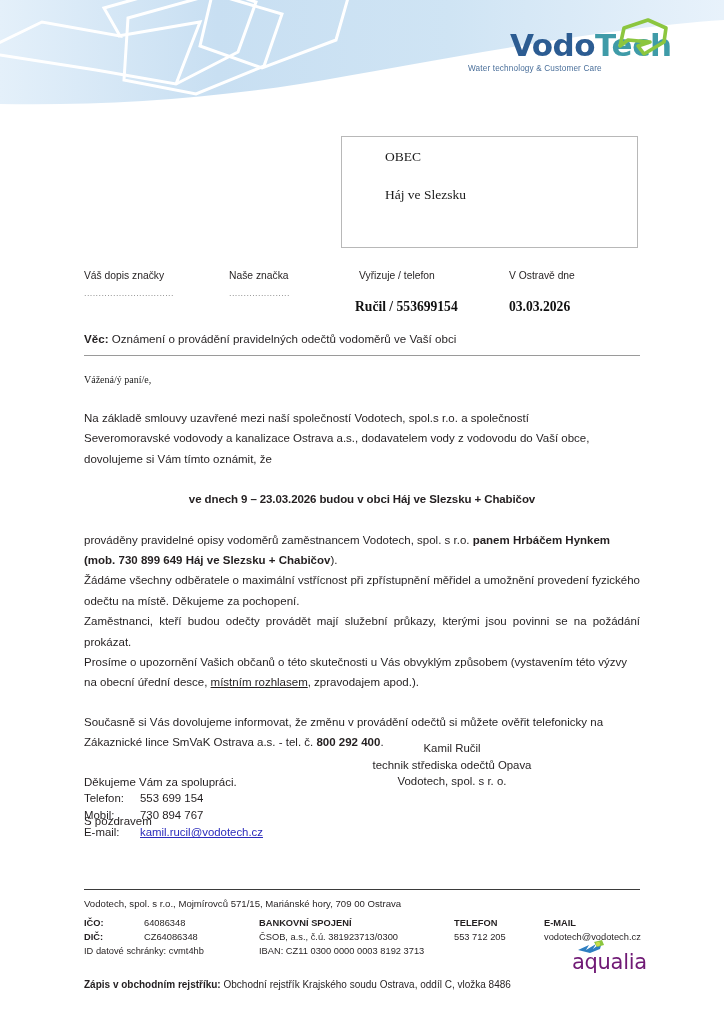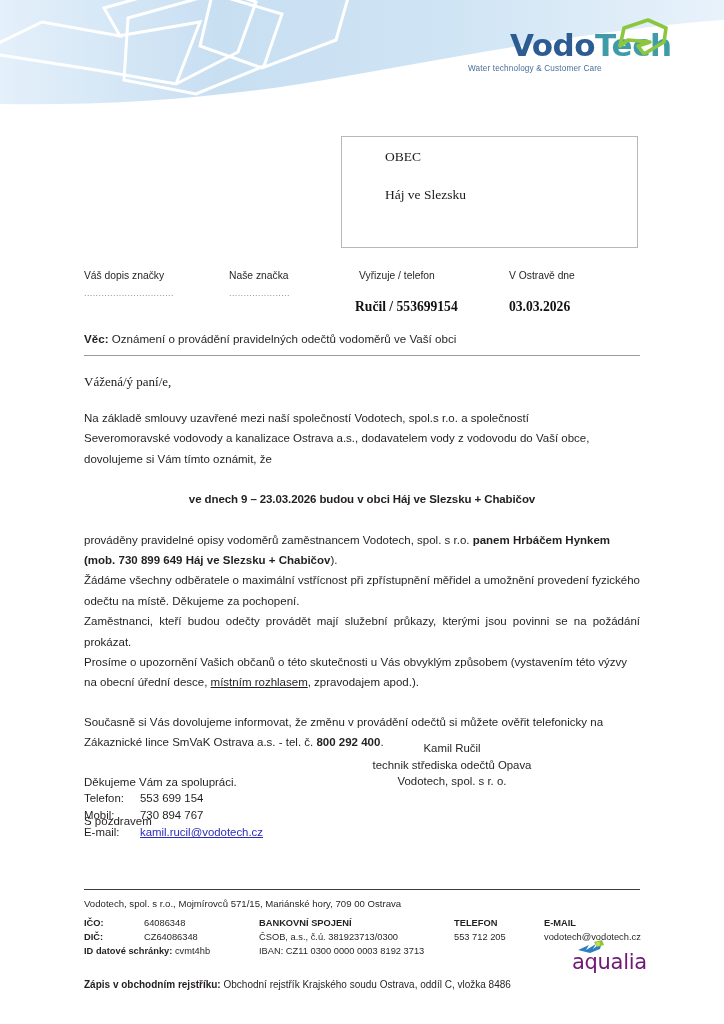--- a/index.html
+++ b/index.html
@@ -129,21 +129,21 @@
     height: 1px;
     background: #9a9a9a;
   }
 
   
   .salutation {
     position: absolute;
     left: 84px;
     top: 374px;
     font-family: "Liberation Serif", serif;
-    font-size: 13px;
+    font-size: 10px;
     color: #1a1a1a;
   }
   .body-block {
     position: absolute;
     left: 84px;
     top: 408px;
     width: 556px;
     font-size: 11.5px;
     line-height: 20.4px;
     color: #231f20;
@@ -225,21 +225,21 @@
   .fg-c2 { left: 175px; width: 195px; }
   .fg-c3 { left: 370px; width: 90px; }
   .fg-c4 { left: 460px; width: 140px; }
   .fg-line { line-height: 14px; white-space: nowrap; }
   .fg-head { font-weight: 700; }
   .fg-lbl {
     font-weight: 700;
     display: inline-block;
     width: 60px;
   }
-  .fg-lbl-wide { font-weight: 700; }
+  .fg-lbl-wide { font-weight: 400; }
   .footer-register {
     position: absolute;
     left: 0;
     top: 63px;
     font-size: 10px;
     white-space: nowrap;
   }
   .footer-register b { font-weight: 700; }
 
   .aqualia {

